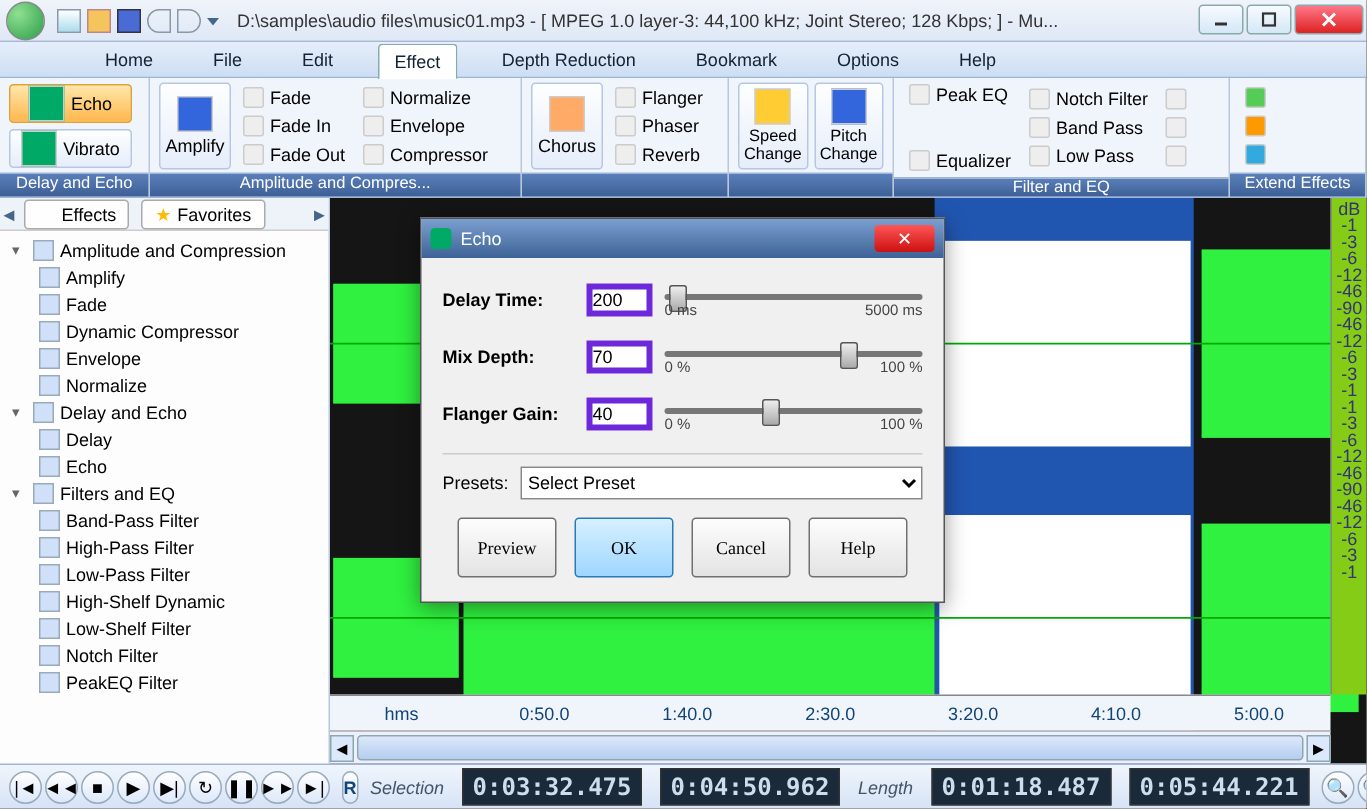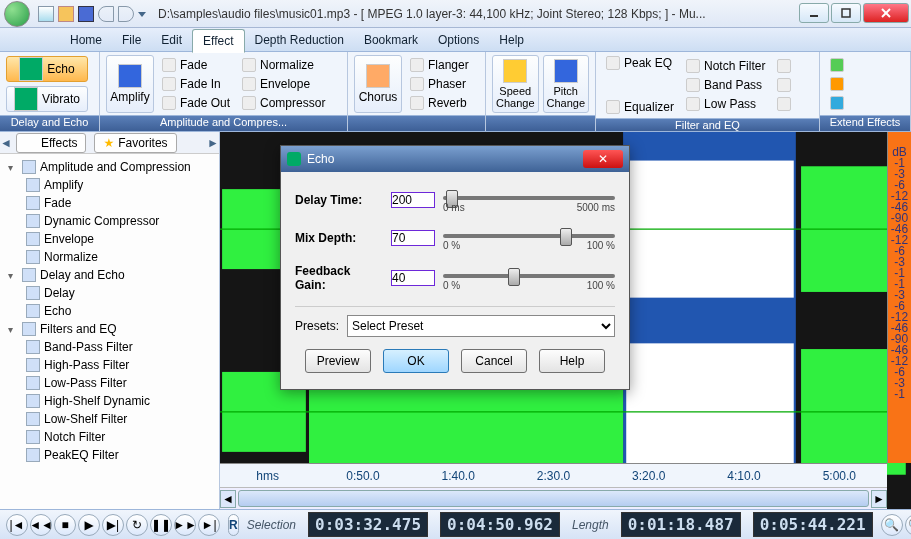--- a/index.html
+++ b/index.html
@@ -10,21 +10,21 @@
 .orb { width:26px; height:26px; border-radius:50%; background: radial-gradient(circle at 30% 30%, #8fe090, #2a9e4a); margin:1px 4px; border:1px solid #888;}
 .qat { display:flex; gap:4px; margin-left:4px;}
 .qat span { width:16px; height:16px; display:inline-block; }
 .title-text { margin-left:12px; color:#333; flex:1; white-space:nowrap; overflow:hidden;}
 .win-controls { display:flex; }
 .win-btn { width:30px; height:20px; margin-top:-2px; border:1px solid #8aa; border-radius:3px; margin-right:2px; display:flex; align-items:center; justify-content:center; background:linear-gradient(#f7fbff,#d5e7f7);}
 .win-btn.close { background:linear-gradient(#f78,#d22); color:#fff; width:46px;}
 .win-btn svg{width:10px;height:10px;}
 
 
-.menubar { height:24px; background:linear-gradient(#e6eefb,#cddef3); display:flex; align-items:center; padding:0 60px; border-bottom:1px solid #9db6da;}
+.menubar { height:24px; background:linear-gradient(#e6eefb,#cddef3); display:flex; align-items:center; padding:0 60px; gap:20px; border-bottom:1px solid #9db6da;}
 .menubar span { color:#123; padding:4px 10px; cursor:default;}
 .menubar span.active { background:#fff; border:1px solid #8aa; border-bottom:1px solid #fff; border-radius:3px 3px 0 0; position:relative; top:1px;}
 
 
 .ribbon { height:80px; background:#f0f5fc; display:flex; border-bottom:1px solid #9db6da;}
 .group { border-right:1px solid #b7c7df; display:flex; flex-direction:column; }
 .group-body { flex:1; display:flex; align-items:center; padding:2px 6px; gap:4px;}
 .group-title { height:16px; text-align:center; font-size:11px; color:#fff; background:linear-gradient(#5a7fb8,#3d5f96); border-top:1px solid #9db6da;}
 .rbtn-big { width:48px; height:58px; border:1px solid #b7c7df; background:linear-gradient(#fdfefe,#e6eefb); border-radius:3px; display:flex; flex-direction:column; align-items:center; justify-content:center; gap:2px;}
 .rbtn-big .ic{width:24px;height:24px;background:#eee;border:1px solid #ccc;}
@@ -40,21 +40,21 @@
 .lp-tab{padding:2px 8px;margin:0 4px;border:1px solid #aaa;border-radius:3px;background:#fefefe;display:flex;gap:4px;align-items:center;}
 .tree{flex:1;overflow:auto;padding:4px;}
 .tree-item{display:flex;align-items:center;gap:4px;height:18px;padding-left:4px;cursor:default;}
 .tree-item .chev{width:10px;font-size:10px;color:#666;}
 .tree-item .tic{width:14px;height:14px;background:#d0e0f8;border:1px solid #9ab;}
 .tree-sub .tree-item{padding-left:22px;}
 
 
 .wave-area{flex:1;position:relative;background:#1a1a1a;}
 .wave-canvas{position:absolute;inset:0;}
-.db-scale{position:absolute;right:0;top:0;bottom:46px;width:24px;background:#f97316;border-left:1px solid #888;font-size:9px;color:#337;padding-top:15px;text-align:center;line-height:11px;}
+.db-scale{position:absolute;right:0;top:0;bottom:46px;width:24px;background:#84cc16;border-left:1px solid #888;font-size:9px;color:#337;padding-top:2px;text-align:center;line-height:11px;}
 .time-axis{position:absolute;left:0;right:24px;bottom:22px;height:24px;background:#f0f5fc;border-top:1px solid #888;display:flex;align-items:center;font-size:10px;color:#147;}
 .time-axis span{flex:1;text-align:center;}
 .hscroll{position:absolute;left:0;right:24px;bottom:0;height:22px;background:#eef;border-top:1px solid #bbb;}
 .hscroll .thumb{position:absolute;left:18px;right:18px;top:2px;bottom:2px;background:linear-gradient(#dce8fb,#b5cdf0);border:1px solid #8aa;border-radius:3px;}
 .hscroll .arr{position:absolute;top:2px;width:16px;height:18px;background:#dce8fb;border:1px solid #8aa;display:flex;align-items:center;justify-content:center;}
 
 
 .bottombar{position:absolute;left:0;right:0;bottom:0;height:30px;background:linear-gradient(#f0f5fc,#d6e3f6);border-top:1px solid #9db6da;display:flex;align-items:center;padding:0 6px;gap:4px;}
 .transport{display:flex;gap:2px;}
 .tbtn{width:22px;height:22px;border:1px solid #9ab;border-radius:11px;background:linear-gradient(#fff,#dce8fb);display:flex;align-items:center;justify-content:center;}
@@ -62,29 +62,29 @@
 .lbl{font-style:italic;color:#456;margin:0 4px;}
 .zoom{display:flex;gap:2px;margin-left:auto;}
 
 
 .dialog{position:absolute;left:280px;top:145px;width:350px;background:#f0f0f0;border:1px solid #555;box-shadow:0 3px 14px rgba(0,0,0,.4);}
 .dlg-title{height:26px;background:linear-gradient(#7a9fcf,#3e6296);color:#fff;display:flex;align-items:center;padding:0 6px;}
 .dlg-title .x{margin-left:auto;width:40px;height:18px;background:linear-gradient(#f55,#c11);border-radius:3px;display:flex;align-items:center;justify-content:center;color:#fff;}
 .dlg-body{padding:16px 14px;}
 .row{display:flex;align-items:center;margin-bottom:14px;gap:8px;}
 .row label{width:88px;font-weight:bold;}
-.row input.num{width:44px;border:1px solid #6d28d9;padding:0;text-align:left;background:#fff;}
+.row input.num{width:44px;border:4px solid #6d28d9;padding:0;text-align:left;background:#fff;}
 .slider{flex:1;position:relative;height:24px;}
 .slider .track{position:absolute;left:0;right:0;top:8px;height:4px;background:#777;border-radius:2px;}
 .slider .thumb{position:absolute;top:2px;width:12px;height:18px;background:linear-gradient(#eee,#aaa);border:1px solid #555;border-radius:2px;}
 .slider .lab{position:absolute;top:14px;font-size:10px;color:#444;}
 .presets{display:flex;align-items:center;gap:8px;margin:8px 0;}
 .presets select{flex:1;border:1px solid #888;background:#fff;height:22px;}
 .dlg-btns{display:flex;gap:12px;justify-content:center;margin-top:12px;}
-.dlg-btns button{width:66px;height:24px;border:1px solid #707070;border-radius:3px;background:linear-gradient(#fdfdfd,#e3e3e3);}
+.dlg-btns button{width:66px;height:40px;border:1px solid #707070;border-radius:3px;background:linear-gradient(#fdfdfd,#e3e3e3);font-family:Liberation Serif, serif;}
 .dlg-btns button.primary{background:linear-gradient(#d6f0ff,#9fd6ff);border-color:#2a7ab8;}
 
 svg.waves{width:100%;height:100%;}
 </style>
 </head>
 <body>
 
 <div class="titlebar">
   <div class="orb"></div>
   <div class="qat">
@@ -486,21 +486,21 @@
       <label>Mix Depth:</label>
       <input class="num" value="70" style="">
       <div class="slider">
         <div class="track"></div>
           <div class="thumb" style="left:68%"></div>
         <span class="lab" style="left:0">0 %</span>
         <span class="lab" style="right:0">100 %</span>
       </div>
     </div>
     <div class="row">
-      <label>Feedback Gain:</label>
+      <label>Flanger Gain:</label>
       <input class="num" value="40" style="">
       <div class="slider">
         <div class="track"></div>
           <div class="thumb" style="left:38%"></div>
         <span class="lab" style="left:0">0 %</span>
         <span class="lab" style="right:0">100 %</span>
       </div>
     </div>
     <hr style="border:none;border-top:1px solid #ccc;margin:4px 0;">
     <div class="presets">

